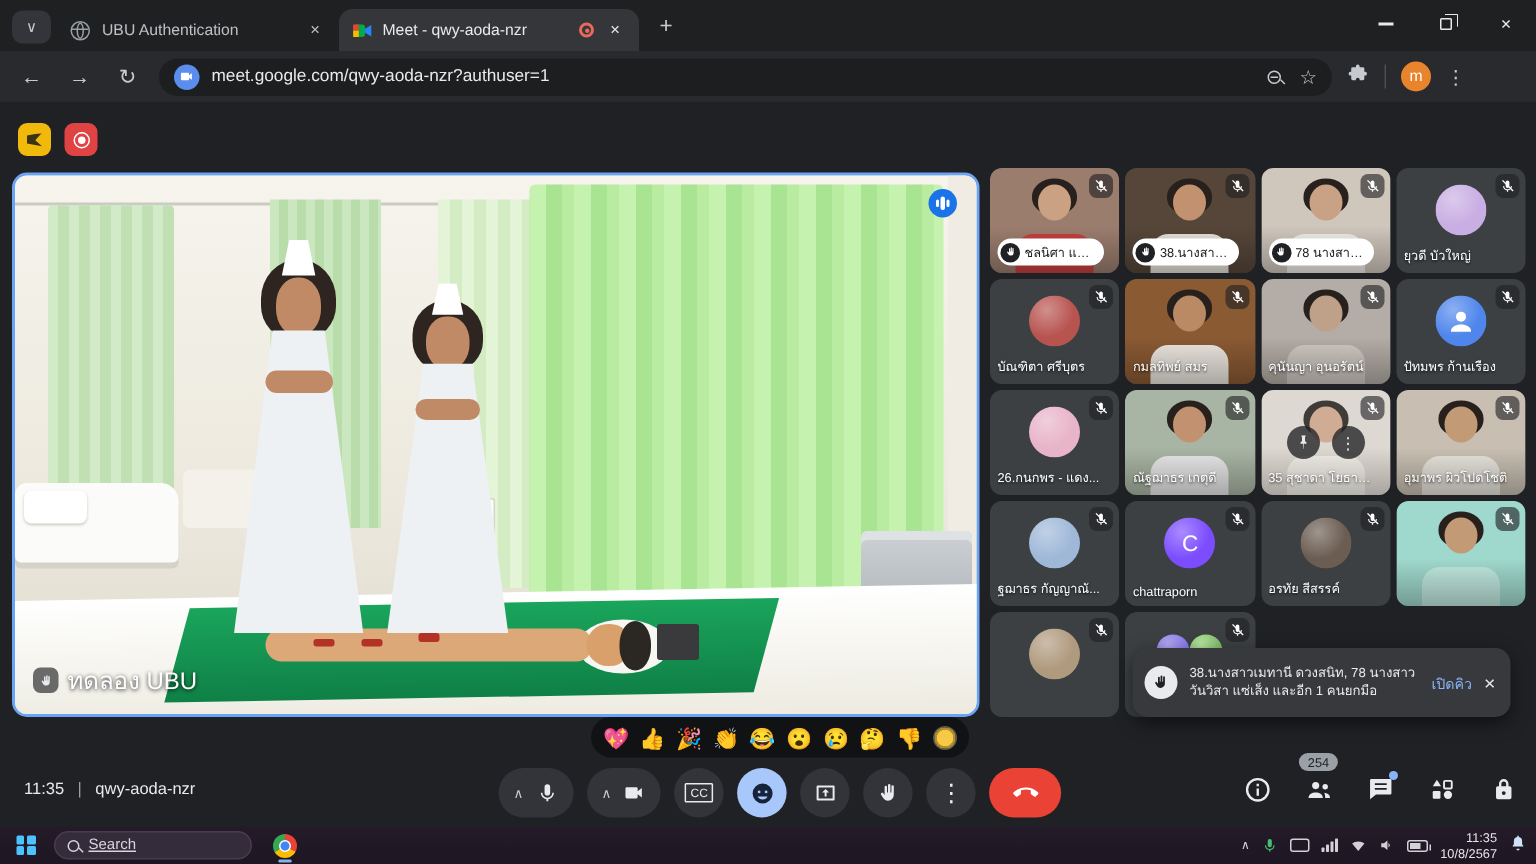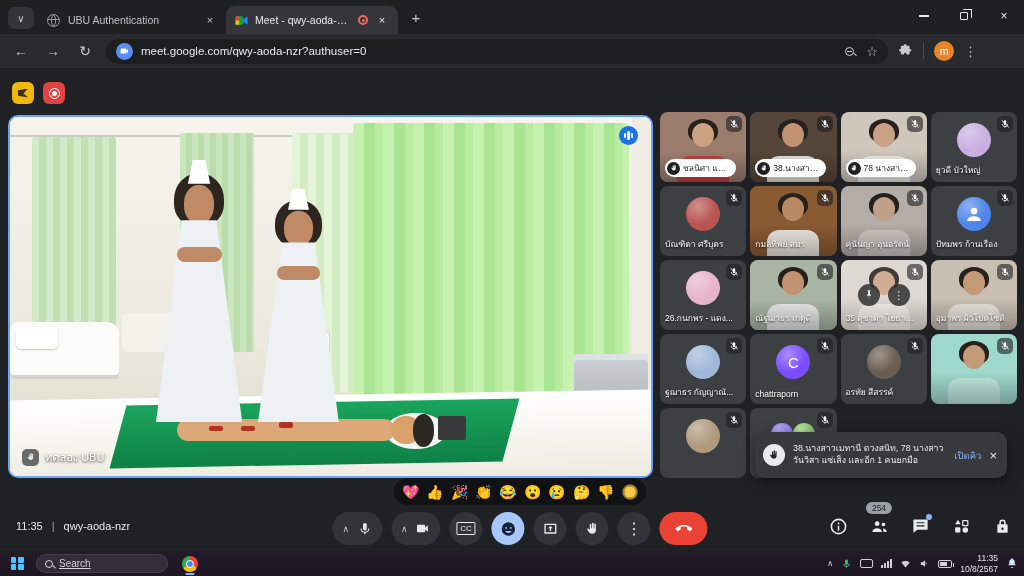--- a/index.html
+++ b/index.html
@@ -5,21 +5,21 @@
   * { margin:0; padding:0; box-sizing:border-box; }
   html,body { width:1024px; height:576px; overflow:hidden; background:#000; }
   body { font-family:"Liberation Sans", sans-serif; }
   .screen { position:relative; width:1024px; height:576px; background:#202124; overflow:hidden; }
 
   
   .tabstrip { position:absolute; left:0; top:0; width:1024px; height:34px; background:#1f2022; display:flex; align-items:flex-end; padding:0 0 0 8px; }
   .tab-search-btn { width:26px; height:22px; margin:0 4px 5px 0; border-radius:7px; background:#33353a; color:#c8cbd0; font-size:10px; display:flex; align-items:center; justify-content:center; }
   .tab { height:28px; display:flex; align-items:center; gap:7px; padding:0 9px; border-radius:9px 9px 0 0; font-size:10.5px; }
   .tab.inactive { width:188px; color:#bdc1c6;gap:8px; }
-  .tab.active { width:172px; background:#35363a; color:#e8eaed; }
+  .tab.active { width:200px; background:#35363a; color:#e8eaed; }
   .tab .tab-label { flex:1; white-space:nowrap; overflow:hidden; text-overflow:ellipsis; }
   .tab-close { color:inherit; font-size:11px; width:14px; height:14px; border-radius:50%; display:flex; align-items:center; justify-content:center; }
   .rec-dot { width:10px; height:10px; border:2px solid #e8695c; border-radius:50%; position:relative; }
   .rec-dot::after { content:""; position:absolute; inset:1.5px; background:#e8695c; border-radius:50%; }
   .globe-ic { width:13px; height:13px; border:1.3px solid #9aa0a6; border-radius:50%; position:relative; flex:none; }
   .globe-ic::before { content:""; position:absolute; left:0; right:0; top:4.5px; height:1.2px; background:#9aa0a6; }
   .globe-ic::after { content:""; position:absolute; left:3px; right:3px; top:0; bottom:0; border:1.1px solid #9aa0a6; border-radius:50%; }
   .newtab-btn { width:24px; height:24px; margin:0 0 5px 6px; color:#c8cbd0; font-size:15px; display:flex; align-items:center; justify-content:center; border-radius:50%; }
   .win-controls { position:absolute; right:0; top:0; height:32px; display:flex; }
   .win-btn { width:40px; height:32px; display:flex; align-items:center; justify-content:center; color:#e8eaed; font-size:12px; }
@@ -83,21 +83,21 @@
   .n1 { left:21.5%; top:12%; width:16%; height:73%; }
   .n2 { left:37.5%; top:20%; width:15%; height:65%; }
   .nurse .cap { position:absolute; left:33%; top:0; width:34%; height:9%; background:#fff; clip-path:polygon(18% 100%,82% 100%,68% 0,32% 0); }
   .nurse .hair { position:absolute; left:26%; top:5%; width:48%; height:20%; background:#2e2420; border-radius:50% 50% 42% 42%; }
   .nurse .face { position:absolute; left:35%; top:9.5%; width:30%; height:15%; background:#c08a66; border-radius:46%; }
   .nurse .dress { position:absolute; left:0; top:23%; width:100%; height:77%; background:#eef1f4; clip-path:polygon(33% 0,67% 0,92% 100%,8% 100%); }
   .nurse .hands { position:absolute; left:28%; top:33%; width:44%; height:6%; background:#c08a66; border-radius:8px; }
   .main-label { position:absolute; left:12px; bottom:10px; display:flex; align-items:center; gap:6px; }
   .hand-chip { width:17px; height:17px; border-radius:5px; background:rgba(20,21,24,.62); display:flex; align-items:center; justify-content:center; }
   .hand-chip svg { width:10px; height:10px; fill:#e8eaed; }
-  .main-name { color:#fff; font-size:11px; text-shadow:0 1px 3px rgba(0,0,0,.9); }
+  .main-name { color:#fff; font-size:16px; text-shadow:0 1px 3px rgba(0,0,0,.9); }
   .audio-ind { position:absolute; top:9px; right:13px; width:19px; height:19px; border-radius:50%; background:#1a73e8; display:flex; align-items:center; justify-content:center; gap:1.5px; }
   .audio-ind i { display:block; width:2.2px; background:#fff; border-radius:2px; }
   .ab1 { height:5px; } .ab2 { height:9px; } .ab3 { height:5px; }
 
   
   .grid { position:absolute; left:660px; top:44px; width:357px; display:grid; grid-template-columns:repeat(4,1fr); grid-auto-rows:70px; gap:4px; }
   .tile { position:relative; border-radius:8px; overflow:hidden; background:#3c4043; }
   .tile-video { position:absolute; inset:0; display:none; background:var(--vbg,#555); }
   .tile.video .tile-video { display:block; }
   .tile-video::after { content:""; position:absolute; inset:0; background:linear-gradient(180deg,rgba(0,0,0,0) 55%,rgba(0,0,0,.28)); }
@@ -223,21 +223,21 @@
   <div class="toolbar">
     <span class="nav-btn">←</span>
     <span class="nav-btn">→</span>
     <span class="nav-btn">↻</span>
     <div class="urlbar">
       <span class="meet-chip">
         <svg viewBox="0 0 24 24">
             <path d="M3 6h10a1.5 1.5 0 0 1 1.5 1.5v2.6l4.5-3.3v10.4l-4.5-3.3v2.6A1.5 1.5 0 0 1 13 18H3a1.5 1.5 0 0 1-1.5-1.5v-9A1.5 1.5 0 0 1 3 6z"></path>
           </svg>
       </span>
-      <span class="url-text">meet.google.com/qwy-aoda-nzr?authuser=0</span>
+      <span class="url-text">meet.google.com/qwy-aoda-nzr?authuser=1</span>
       <span class="urlbar-right">
         <span class="mag"></span>
         <span class="star">☆</span>
       </span>
     </div>
     <span class="tb-icon">
       <svg viewBox="0 0 24 24">
           <path d="M10.5 3.5a2 2 0 0 1 3 1.7V6h3.5A1.5 1.5 0 0 1 18.5 7.5V11h.8a2 2 0 0 1 0 4h-.8v3.5a1.5 1.5 0 0 1-1.5 1.5H13.5v-.8a2 2 0 0 0-4 0v.8H6A1.5 1.5 0 0 1 4.5 18.5V15h-.8a2 2 0 0 1 0-4h.8V7.5A1.5 1.5 0 0 1 6 6h3.5v-.8a2 2 0 0 1 1-1.7z"></path>
         </svg>
     </span>

